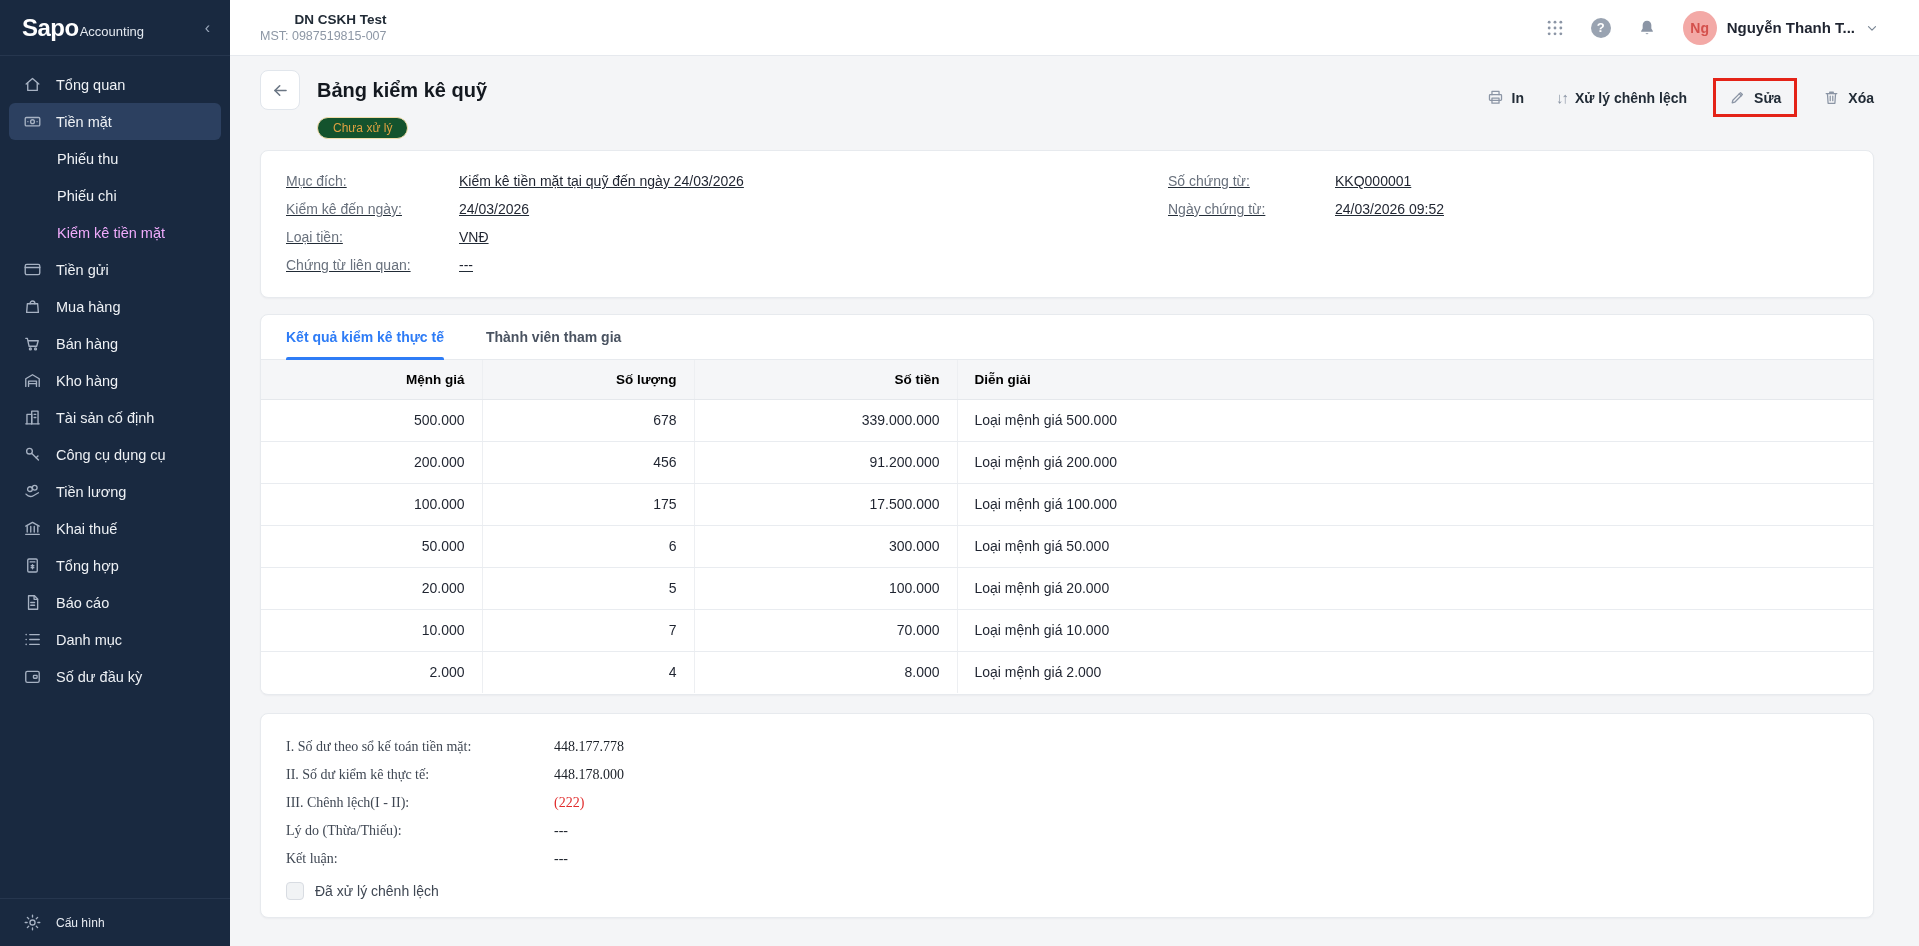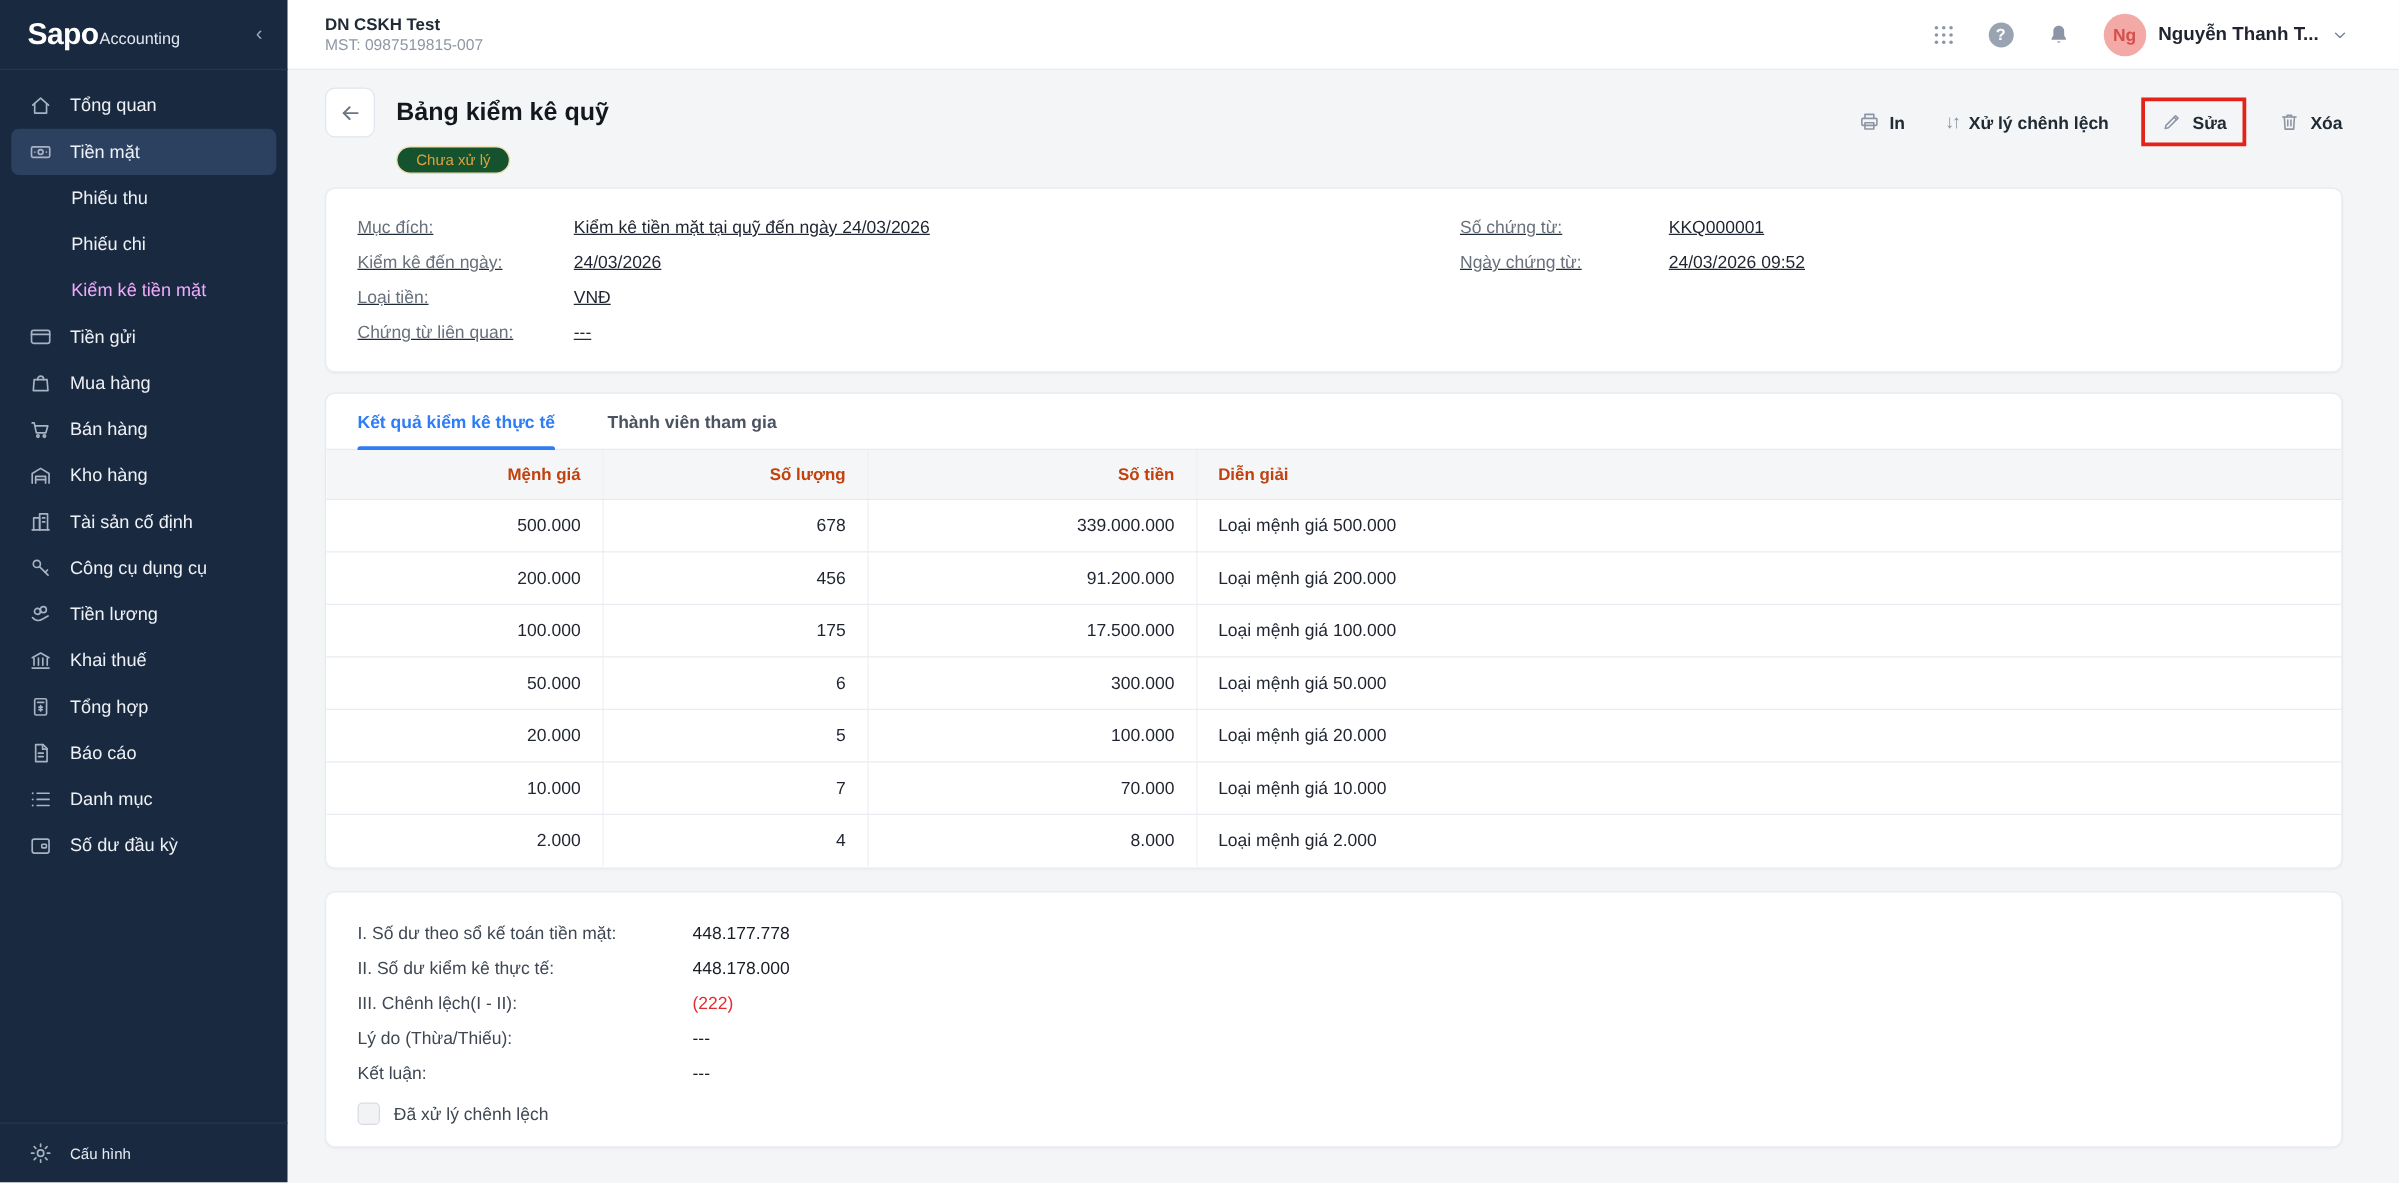--- a/index.html
+++ b/index.html
@@ -19,21 +19,21 @@
   .nav-item .ic svg { width:100%; height:100%; }
   .nav-item.parent-active { background:#2c4060; margin:0 9px; padding-left:14px; border-radius:6px; }
   .nav-item.child { padding-left:57px; }
   .nav-item.child-active { color:#f0abfc; }
   .sidebar-footer { border-top:1px solid #26364e; height:48px; display:flex; align-items:center; gap:14px; padding-left:23px; font-size:12px; cursor:pointer; }
   .sidebar-footer .ic { width:19px; height:19px; color:#a7b2c3; display:flex; }
   .sidebar-footer .ic svg { width:100%; height:100%; }
 
   
   .main { flex:1; display:flex; flex-direction:column; height:100%; }
-  .topbar { height:56px; background:#fff; border-bottom:1px solid #e6e9ee; display:flex; align-items:center; justify-content:space-between; padding:0 40px 0 30px; }
+  .topbar { height:56px; background:#fff; border-bottom:1px solid #e6e9ee; display:flex; align-items:center; justify-content:space-between; padding:0 40px 0 30px;text-align:right; }
   .company .name { font-size:13.5px; font-weight:700; color:#212b36; }
   .company .mst { font-size:12.5px; color:#8d97a5; margin-top:2px; }
   .topbar-right { display:flex; align-items:center; gap:26px; }
   .tb-icon { width:20px; height:20px; color:#8b95a5; cursor:pointer; display:flex; }
   .tb-icon svg { width:100%; height:100%; }
   .help-circle { width:20px; height:20px; border-radius:50%; background:#99a3b1; color:#fff; font-size:13px; font-weight:700; display:flex; align-items:center; justify-content:center; cursor:pointer; }
   .user { display:flex; align-items:center; gap:10px; cursor:pointer; }
   .avatar { width:34px; height:34px; border-radius:50%; background:#f3a9a6; color:#d4504c; font-size:14px; font-weight:600; display:flex; align-items:center; justify-content:center; }
   .user-name { font-size:15px; font-weight:700; color:#1f2430; }
   .chev { color:#7a8694; width:14px; height:14px; display:flex; }
@@ -64,29 +64,29 @@
   .info-right .k { width:167px; flex:0 0 167px; }
   .kv-row .v { color:#1f2430; }
 
   .table-card { margin-top:16px; overflow:hidden; padding-bottom:1px; }
   .tabs { height:45px; display:flex; align-items:stretch; gap:42px; padding:0 25px; border-bottom:1px solid #e7eaee; }
   .tab { display:flex; align-items:center; font-size:14px; font-weight:700; color:#4a5361; cursor:pointer; position:relative; }
   .tab.active { color:#2e7cf6; }
   .tab.active::after { content:""; position:absolute; left:0; right:0; bottom:-1px; height:3px; background:#2e7cf6; border-radius:2px 2px 0 0; }
   table { width:100%; border-collapse:collapse; table-layout:fixed; }
   col.c1 { width:221px; } col.c2 { width:212px; } col.c3 { width:263px; }
-  thead th { background:#f5f6f8; height:39px; font-size:13.5px; font-weight:700; color:#c2410c; border-bottom:1px solid #e5e8ec; }
+  thead th { background:#f5f6f8; height:39px; font-size:13.5px; font-weight:700; color:#000000; border-bottom:1px solid #e5e8ec; }
   th.num, td.num { text-align:right; padding-right:17px; }
   th.txt, td.txt { text-align:left; padding-left:17px; }
   tbody td { height:42px; font-size:14px; color:#1f2430; border-bottom:1px solid #e9ecf0; background:#fff; }
   th.vline, td.vline { border-right:1px solid #edeff2; }
   tbody tr:last-child td { border-bottom:none; }
 
   .summary-card { margin-top:18px; padding:21px 25px 17px; }
-  .sum-row { display:flex; line-height:23px; margin-bottom:5px; }
+  .sum-row { display:flex; line-height:23px; margin-bottom:5px;font-family:Liberation Serif, serif; }
   .sum-row .k { width:268px; flex:0 0 268px; color:#3f4753; }
   .sum-row .v { color:#1a1f27; }
   .sum-row .v.neg { color:#e12d2d; }
   .chk-row { display:flex; align-items:center; gap:11px; margin-top:12px; }
   .chk { width:18px; height:18px; border:1px solid #d8dce2; background:#f1f3f5; border-radius:4px; cursor:pointer; }
   .chk-label { color:#3f4753; }
 </style>
 </head>
 <body>
 

